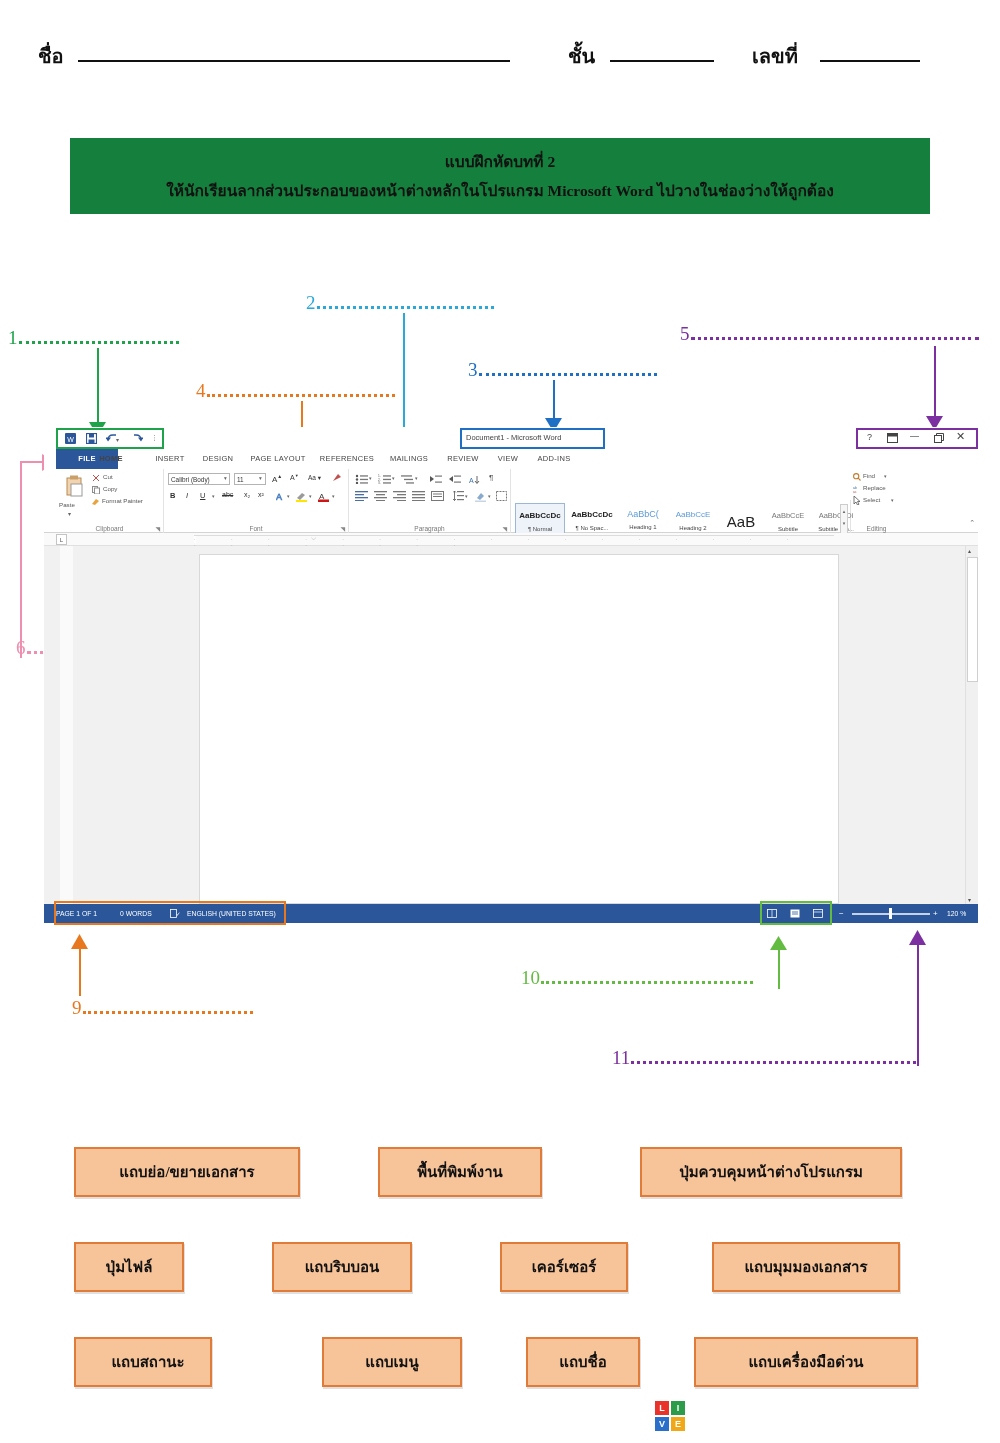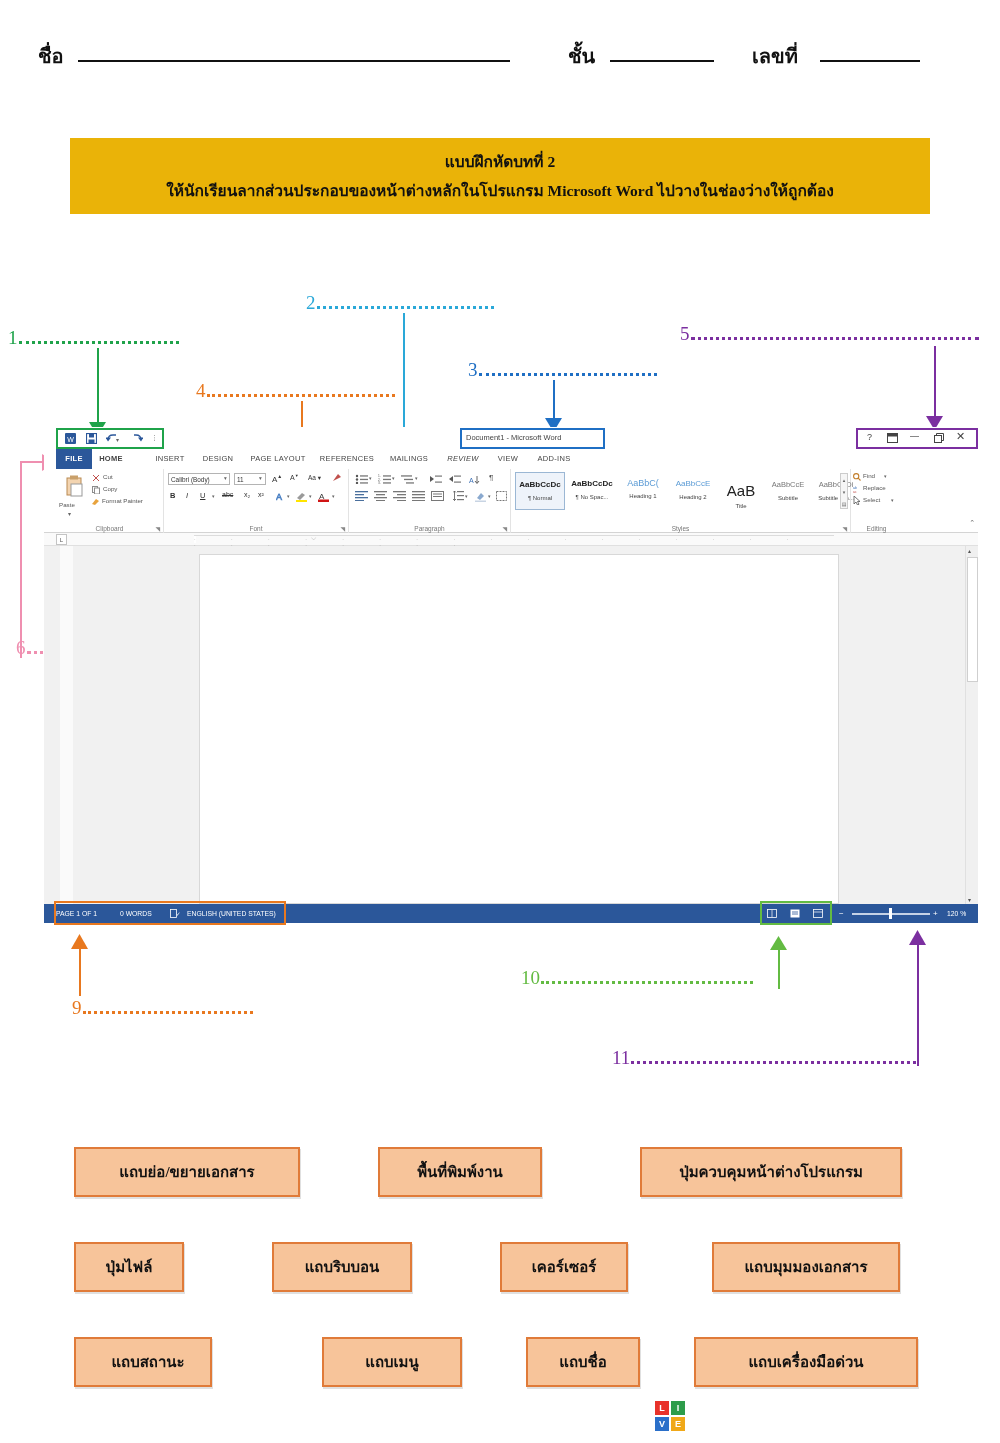--- a/index.html
+++ b/index.html
@@ -12,21 +12,21 @@
   }
 
   
   #name-row { position:absolute; left:0; top:32px; width:1000px; height:48px; }
   .th-label { font-family:"Liberation Serif", serif; font-weight:bold; font-size:20px; color:#111; }
   .blank-line { display:inline-block; border-bottom:2.5px solid #111; vertical-align:baseline; }
 
   
   #banner {
     position:absolute; left:70px; top:138px; width:860px; height:76px;
-    background:#eab308; display:flex; flex-direction:column;
+    background:#15803d; display:flex; flex-direction:column;
     align-items:center; justify-content:center; gap:4px;
   }
   #banner .bt { font-family:"Liberation Serif", serif; font-weight:bold; font-size:15.5px; color:#111; }
 
   
   .callout { position:absolute; white-space:nowrap; font-family:"Liberation Serif", serif;
              font-size:19px; font-weight:400; display:flex; align-items:baseline; }
   .callout .num { margin-right:1px; }
   .dots { display:inline-block; height:2px; margin-bottom:3px; }
   .vline { position:absolute; width:2px; }
@@ -246,28 +246,28 @@
   </svg>
   <div style="position:absolute;left:912px;top:3px;font-size:11px;color:#444;">✕</div>
   <div style="position:absolute;left:855px;top:26px;font-size:7px;color:#555;">Sign in</div>
   <svg style="position:absolute;left:896px;top:24px;" width="12" height="12">
     <rect width="12" height="12" fill="#dfe6ef" stroke="#aab6c4"></rect>
     <circle cx="6" cy="4.2" r="2" fill="#8fa2b8"></circle>
     <path d="M2 11 Q6 6.5 10 11 Z" fill="#8fa2b8"></path>
   </svg>
 
   <div id="tabs">
-    <div class="tab file" style="left:12px;width:36px;">FILE</div>
+    <div class="tab file" style="left:12px;width:62px;">FILE</div>
     <div class="tab" style="left:46px;width:42px;font-weight:bold;">HOME</div>
     <div class="tab" style="left:104px;width:44px;">INSERT</div>
     <div class="tab" style="left:152px;width:44px;">DESIGN</div>
     <div class="tab" style="left:200px;width:68px;">PAGE LAYOUT</div>
     <div class="tab" style="left:272px;width:62px;">REFERENCES</div>
     <div class="tab" style="left:338px;width:54px;">MAILINGS</div>
-    <div class="tab" style="left:396px;width:46px;font-style:italic;">REVIEW</div>
+    <div class="tab" style="left:396px;width:46px;">REVIEW</div>
     <div class="tab" style="left:446px;width:36px;">VIEW</div>
     <div class="tab" style="left:486px;width:48px;">ADD-INS</div>
   </div>
 
   <div style="position:absolute;left:10px;top:42px;width:848px;height:64px;border:2px solid #e8781f;pointer-events:none;"></div>
 
   <div id="ribbon">
 
     <div class="grp" style="left:12px;width:108px;">
       <svg style="position:absolute;left:8px;top:6px;" width="20" height="24">
@@ -411,21 +411,21 @@
           <rect x="0" y="9.5" width="11" height="2" fill="#c8d4e3"></rect>
       </svg>
       <div style="position:absolute;left:139px;top:24px;font-size:5px;color:#666;">▾</div>
       <svg style="position:absolute;left:147px;top:22px;" width="11" height="10">
         <rect x="0.5" y="0.5" width="10" height="9" fill="none" stroke="#777" stroke-dasharray="2 1"></rect>
       </svg>
       <div class="grp-name">Paragraph</div>
       <div style="position:absolute;right:3px;bottom:1px;font-size:6px;color:#888;">◥</div>
     </div>
 
-    <div class="grp" style="left:467px;width:340px;">
+    <div class="grp" style="left:467px;width:340px;margin-top:31px;">
       <div style="position:absolute;left:4px;top:3px;width:50px;height:38px;border:1px solid #9bb7d4;background:#eef3fa;text-align:center;">
         <div style="font-size:8px;font-weight:bold;color:#222;margin-top:7px;">AaBbCcDc</div>
         <div style="font-size:6px;color:#444;margin-top:6px;">¶ Normal</div>
       </div>
       <div style="position:absolute;left:56px;top:3px;width:50px;height:38px;text-align:center;">
         <div style="font-size:8px;font-weight:bold;color:#222;margin-top:7px;">AaBbCcDc</div>
         <div style="font-size:6px;color:#444;margin-top:6px;">¶ No Spac...</div>
       </div>
       <div style="position:absolute;left:108px;top:3px;width:48px;height:38px;text-align:center;">
         <div style="font-size:9px;color:#5b9bd5;margin-top:6px;">AaBbC(</div>

